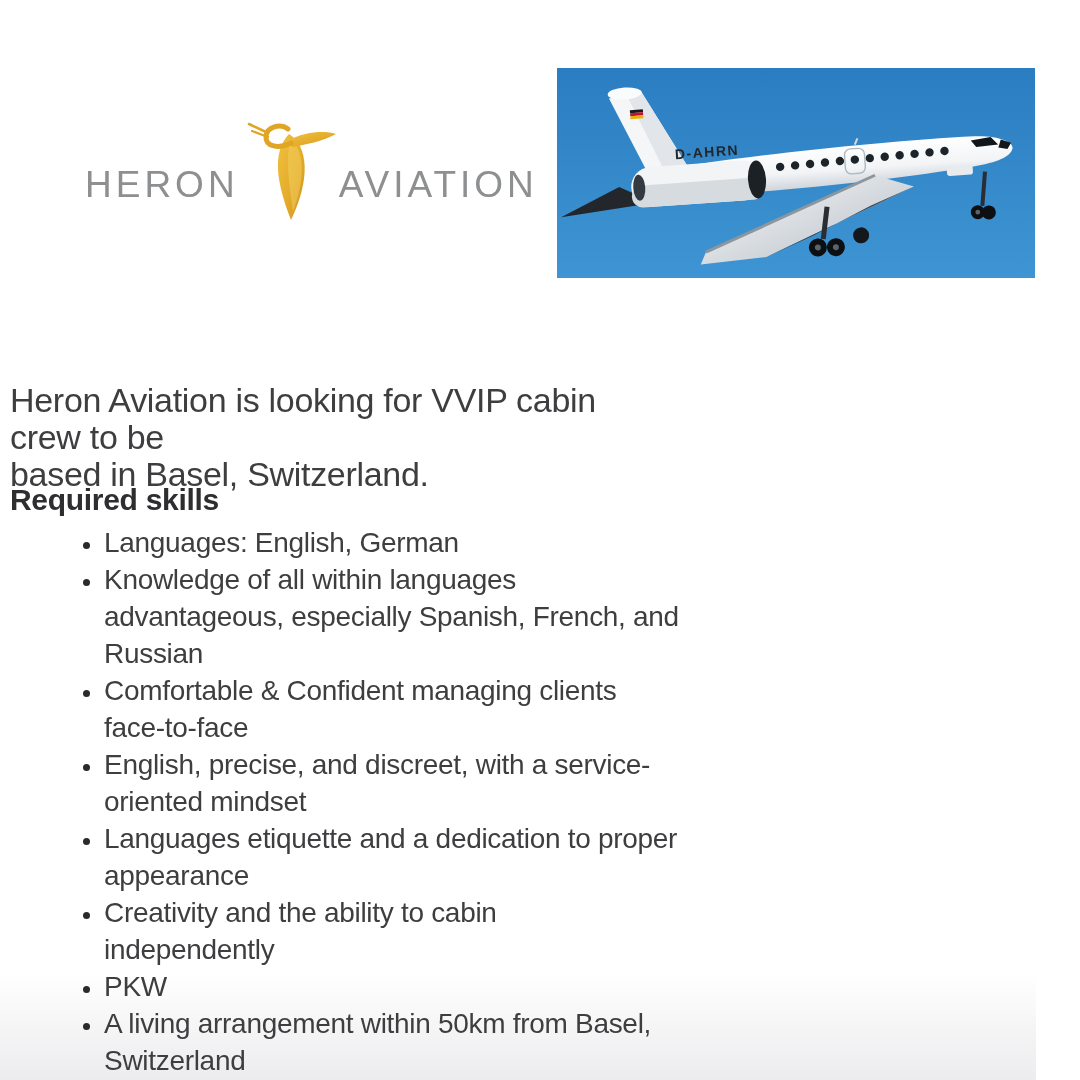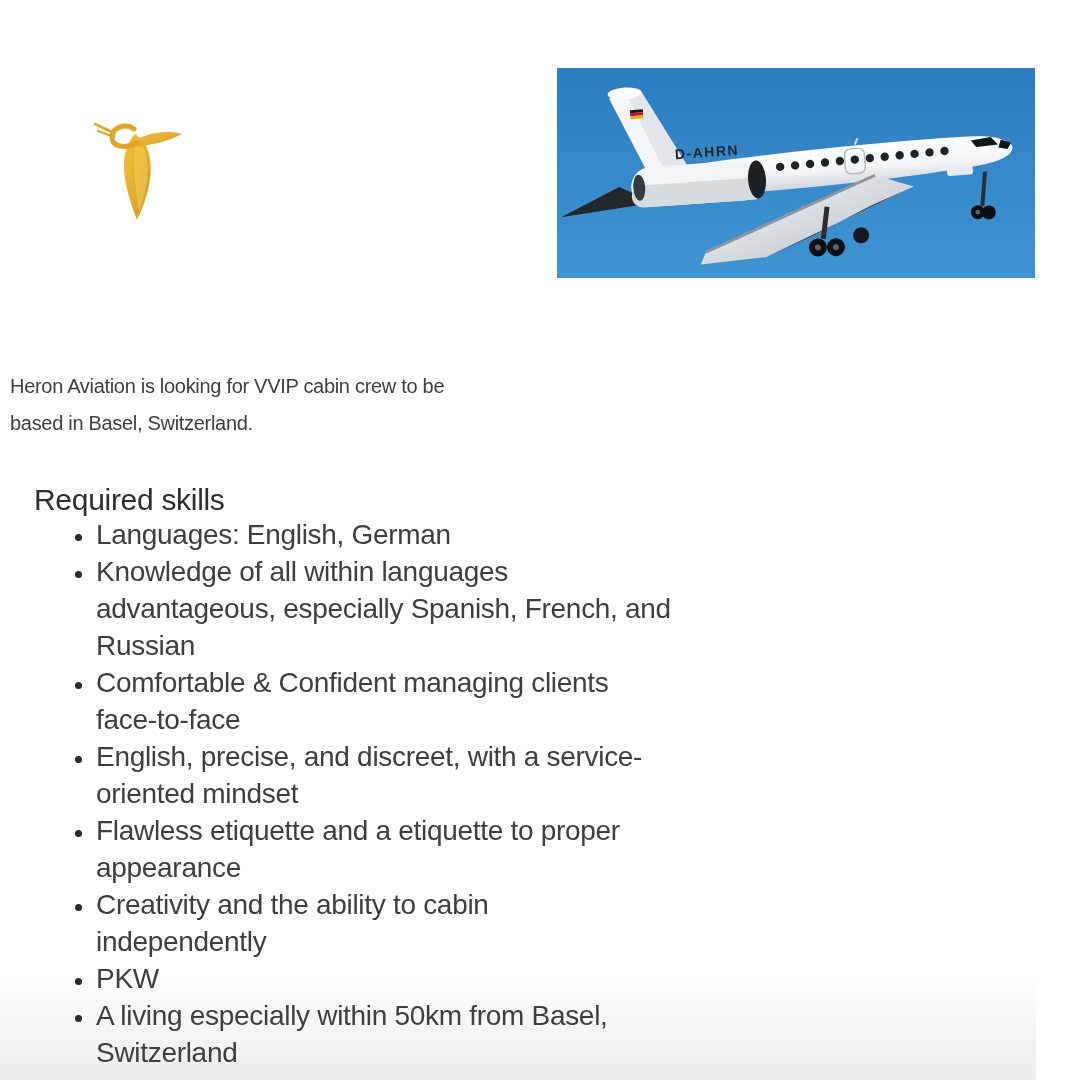--- a/index.html
+++ b/index.html
@@ -58,43 +58,42 @@
     overflow: hidden;
   }
   .hero svg { display: block; }
 
   
   .intro {
     position: absolute;
     left: 10px;
     top: 348px;
     width: 660px;
-    font-size: 20px;
+    font-size: 34px;
     line-height: 37px;
     letter-spacing: -0.3px;
     color: #3e3e40;
     white-space: pre-line;
   }
   .skills-heading {
     position: absolute;
     left: 10px;
     top: 457px;
     font-size: 30px;
     line-height: 36px;
-    font-weight: 400;
+    font-weight: 700;
     letter-spacing: -0.3px;
     color: #2e2e30;
-    margin-left: 24px;
   }
   .skills-list {
     position: absolute;
     left: 10px;
     top: 508px;
     width: 680px;
-    margin: 8px;
+    margin: 16px;
     padding: 0 0 0 78px;
     list-style: disc;
   }
   .skills-list li {
     font-size: 28px;
     line-height: 37px;
     letter-spacing: -0.3px;
     color: #3e3e40;
     white-space: pre-line;
   }
@@ -103,20 +102,21 @@
     font-size: 24px;
   }
 </style>
 </head>
 <body>
 
 <div class="canvas">
   <div class="slide">
 
     <div class="logo-row">
+      <span class="logo-word">HERON</span>
       <span class="logo-bird">
         <svg viewBox="0 0 92 102" width="92" height="102">
           <defs>
             <linearGradient id="gold" x1="0" y1="0" x2="1" y2="1">
               <stop offset="0" stop-color="#f0c141"></stop>
               <stop offset="0.55" stop-color="#e4ac2a"></stop>
               <stop offset="1" stop-color="#cf931c"></stop>
             </linearGradient>
           </defs>
 
@@ -125,20 +125,21 @@
           <path d="M46,18 C59,32 61,56 48,92 C44,64 40,38 46,18 Z" fill="#f3cd5e" opacity="0.55"></path>
 
           <path d="M44,20 C60,12 78,10 91,14 C78,21 60,25 47,27 Z" fill="url(#gold)"></path>
 
           <path d="M46,23 C34,29 20,27 21,16 C22,7 35,3 43,9" fill="none" stroke="#e0a524" stroke-width="5" stroke-linecap="round"></path>
 
           <path d="M23,13 L4,4" stroke="#e0a524" stroke-width="2.6" stroke-linecap="round"></path>
           <path d="M23,17 L7,11" stroke="#e0a524" stroke-width="2.2" stroke-linecap="round"></path>
         </svg>
       </span>
+      <span class="logo-word">AVIATION</span>
     </div>
 
     <div class="hero">
       <svg viewBox="0 0 478 210" width="478" height="210">
         <defs>
           <linearGradient id="sky" x1="0" y1="0" x2="0" y2="1">
             <stop offset="0" stop-color="#2a7dc1"></stop>
             <stop offset="1" stop-color="#3f95d3"></stop>
           </linearGradient>
           <linearGradient id="fusel" x1="0" y1="0" x2="0" y2="1">
@@ -236,23 +237,23 @@
 
     <ul class="skills-list">
       <li>Languages: English, German</li>
       <li>Knowledge of all within languages
 advantageous, especially Spanish, French, and
 Russian</li>
       <li>Comfortable &amp; Confident managing clients
 face-to-face</li>
       <li>English, precise, and discreet, with a service-
 oriented mindset</li>
-      <li>Flawless etiquette and a etiquette to proper
+      <li>Languages etiquette and a dedication to proper
 appearance</li>
       <li>Creativity and the ability to cabin
 independently</li>
       <li>PKW</li>
-      <li>A living especially within 50km from Basel,
+      <li>A living arrangement within 50km from Basel,
 Switzerland</li>
     </ul>
 
   </div>
 </div>
 
 </body></html>

